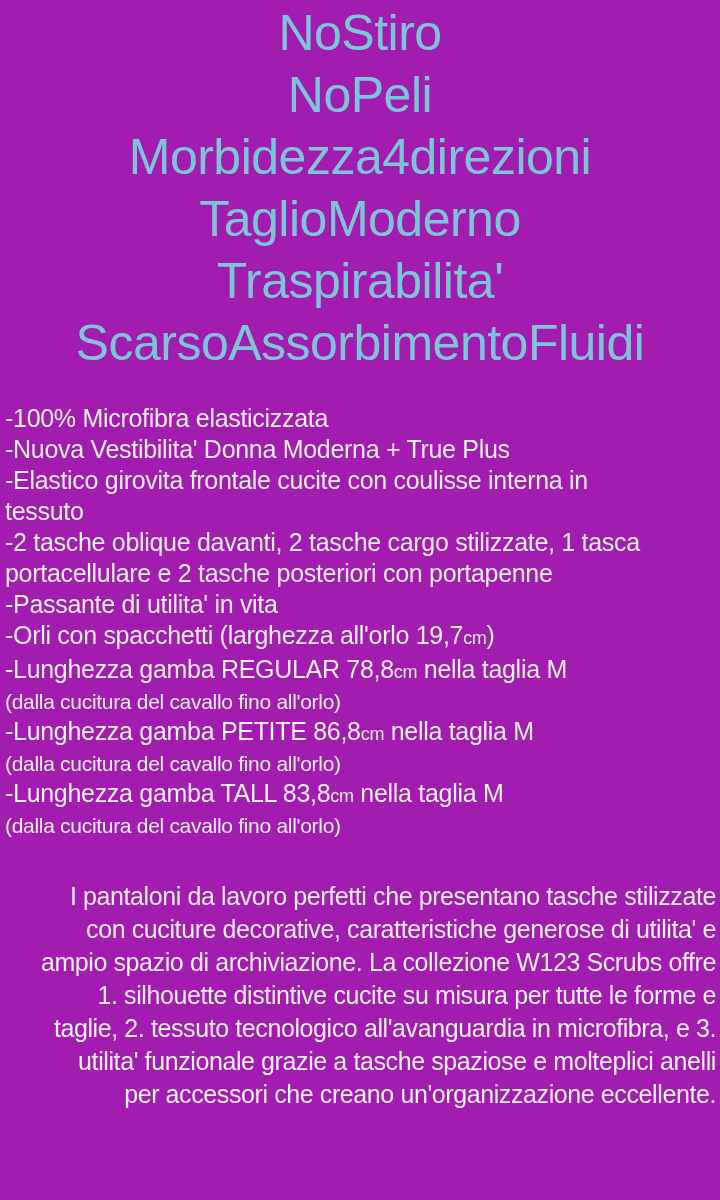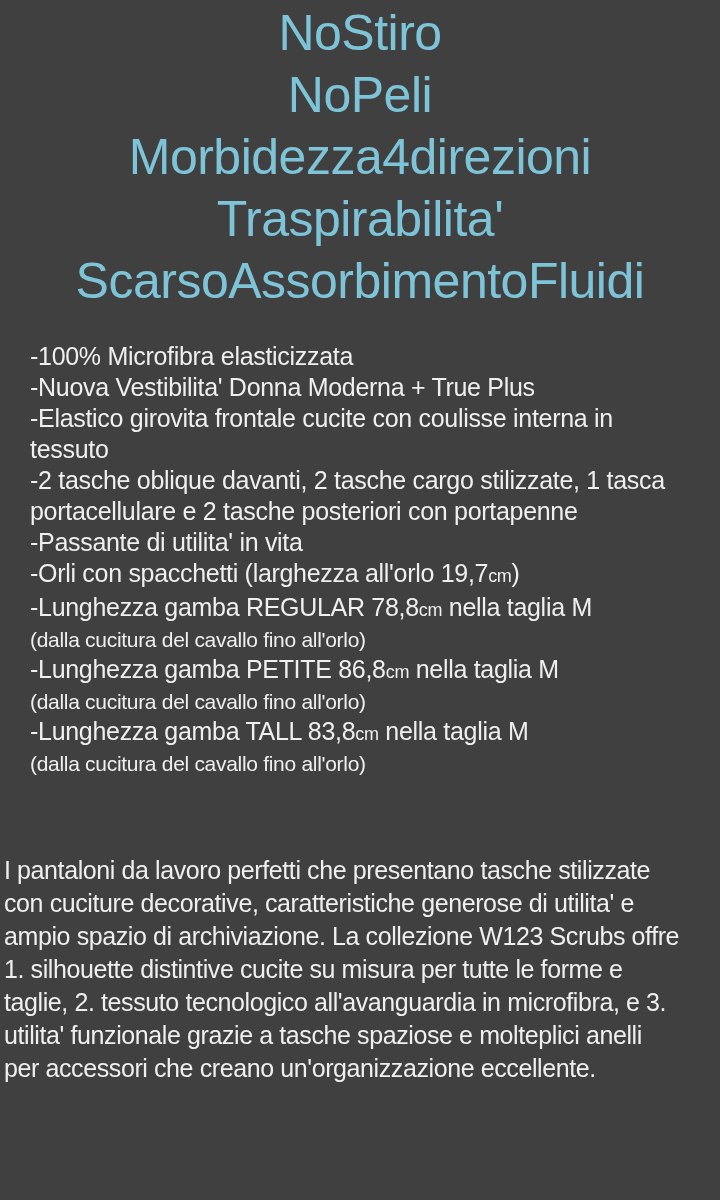--- a/index.html
+++ b/index.html
@@ -6,69 +6,69 @@
     --accent: #7EC4D8;
     --text: #EFEFEF;
   }
   * { margin: 0; padding: 0; box-sizing: border-box; }
   html, body { background: #000; }
   body { font-family: "Liberation Sans", sans-serif; }
   .page {
     position: relative;
     width: 720px;
     height: 1200px;
-    background: #404040;
+    background: #a21caf;
     overflow: hidden;
   }
   .features {
     padding-top: 2px;
     text-align: center;
     color: var(--accent);
     font-size: 50px;
     line-height: 62px;
     letter-spacing: -0.5px;
     font-weight: 400;
   }
   .specs {
     margin-top: 29px;
     padding: 0 5px;
     color: var(--text);
     font-size: 25px;
     line-height: 31px;
     letter-spacing: -0.3px;
     text-align: left;
-    margin-left: 25px;
   }
   .spec-note {
     font-size: 21px;
     line-height: 28px;
   }
   .unit {
     font-size: 0.72em;
   }
   .description {
-    margin-top: 76px;
+    margin-top: 40px;
     padding: 0 4px;
     color: var(--text);
     font-size: 25px;
     line-height: 33px;
     letter-spacing: -0.4px;
-    text-align: left;
+    text-align: right;
     white-space: pre-line;
   }
 </style>
 </head>
 <body>
 
 <div class="page">
 
   <div class="features">
     <div class="feature-line">NoStiro</div>
     <div class="feature-line">NoPeli</div>
     <div class="feature-line">Morbidezza4direzioni</div>
+    <div class="feature-line">TaglioModerno</div>
     <div class="feature-line">Traspirabilita'</div>
     <div class="feature-line">ScarsoAssorbimentoFluidi</div>
   </div>
 
   <div class="specs">
     <div class="spec-line">-100% Microfibra elasticizzata</div>
     <div class="spec-line">-Nuova Vestibilita' Donna Moderna + True Plus</div>
     <div class="spec-line">-Elastico girovita frontale cucite con coulisse interna in</div>
     <div class="spec-line">tessuto</div>
     <div class="spec-line">-2 tasche oblique davanti, 2 tasche cargo stilizzate, 1 tasca</div>

